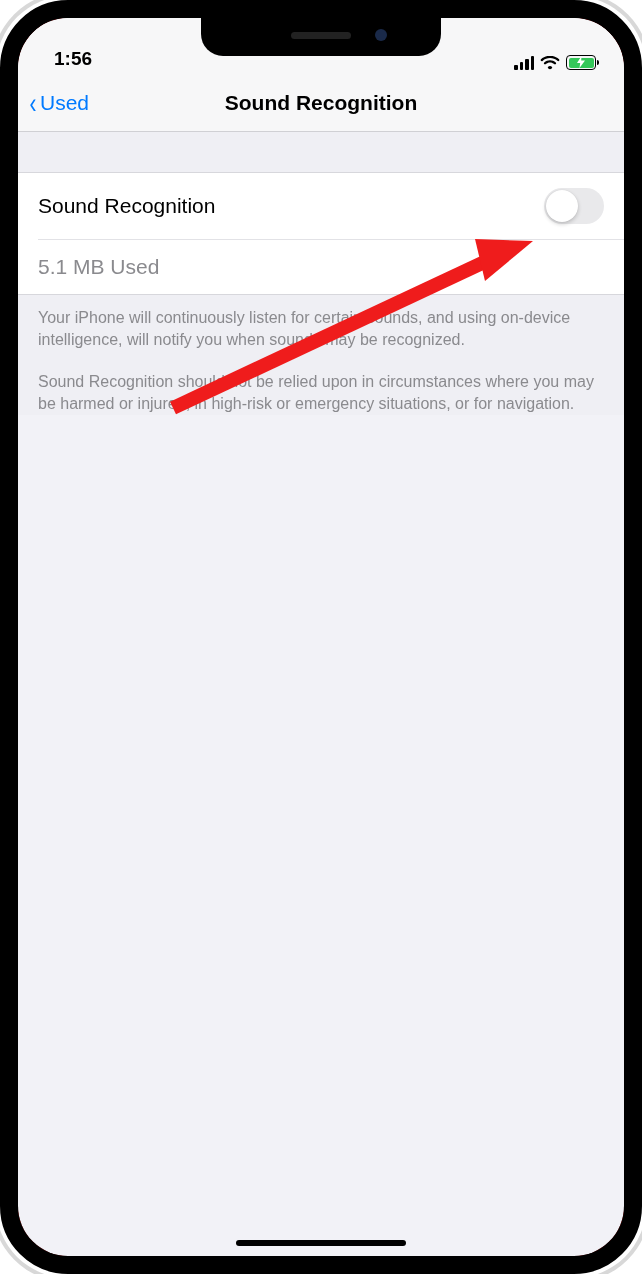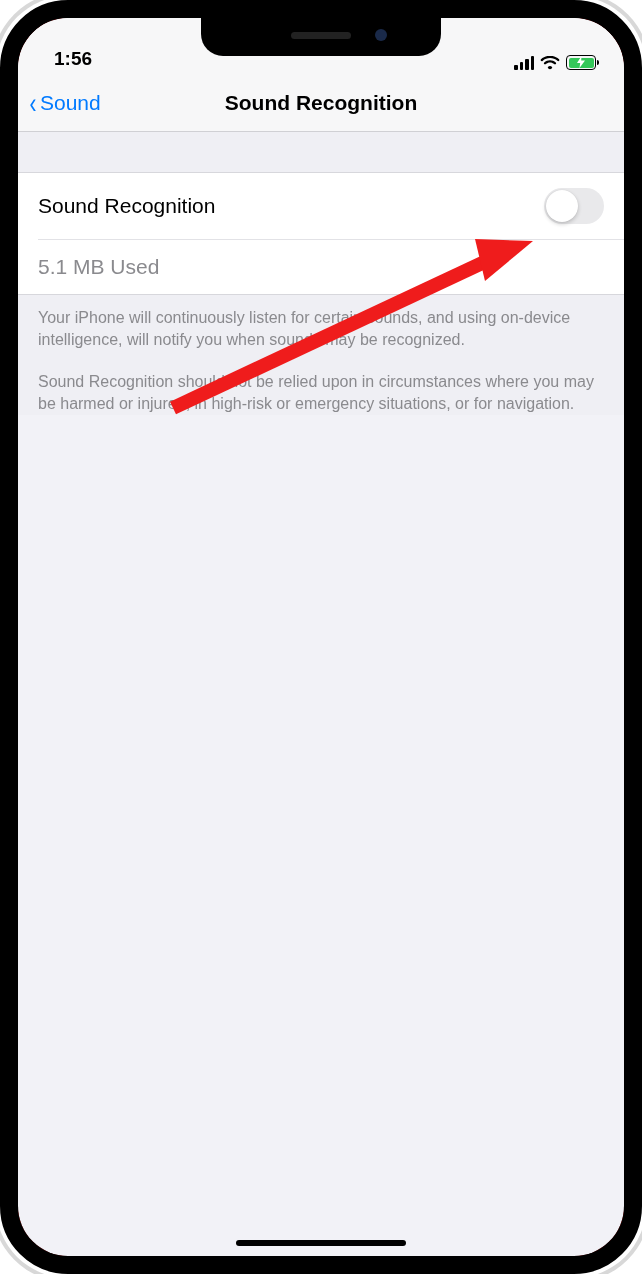--- a/index.html
+++ b/index.html
@@ -286,21 +286,21 @@
                 <path d="M4.5 0 L0 7 L3.2 7 L2.5 12 L8 4.5 L4.2 4.5 Z" fill="#fff"></path>
               </svg>
           </div>
         </div>
       </div>
     </div>
 
     <div class="nav-bar">
       <div class="back-btn">
         <span class="back-chevron">‹</span>
-        <span>Sound</span>
+        <span>Used</span>
       </div>
       <div class="nav-title">Sound Recognition</div>
     </div>
 
     <div class="content">
       <div class="section-gap"></div>
       <div class="cell-group">
         <div class="cell">
           <span class="cell-label">Sound Recognition</span>
           <div class="toggle">

